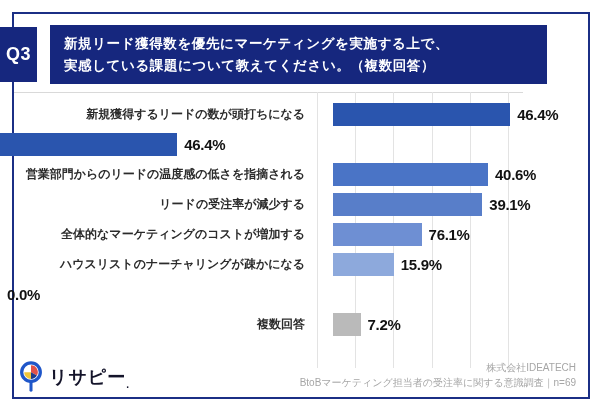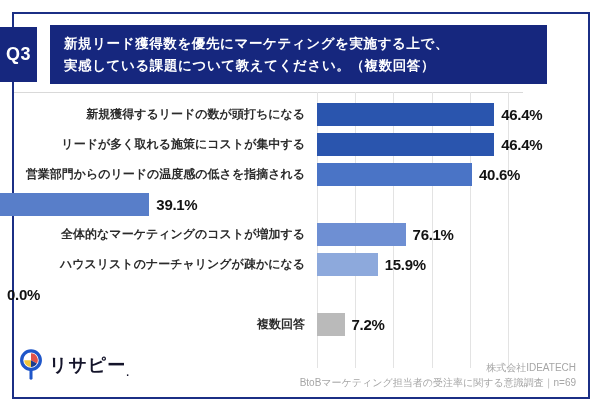--- a/index.html
+++ b/index.html
@@ -31,32 +31,32 @@
   .gridline{
     position:absolute;top:92px;height:276px;width:1px;background:#e3e3e3;z-index:0;
   }
   .rows{
     position:absolute;left:0;top:99px;width:600px;z-index:2;
   }
   .row{
     display:flex;align-items:center;height:30px;
   }
   .cat{
-    width:305px;padding-right:12px;text-align:right;
+    width:305px;padding-right:28px;text-align:right;
     font-size:12px;font-weight:700;color:#2b2b2b;white-space:nowrap;flex:0 0 auto;
   }
   .bar{
     height:23px;flex:0 0 auto;
   }
   .val{
     margin-left:7px;font-size:15px;font-weight:700;color:#121212;white-space:nowrap;
     letter-spacing:-0.3px;
   }
   .footer-logo{
-    position:absolute;left:18px;top:348px;display:flex;align-items:center;z-index:3;
+    position:absolute;left:18px;top:360px;display:flex;align-items:center;z-index:3;
   }
   .logo-text{
     font-size:18px;font-weight:800;color:#14142a;letter-spacing:1px;margin-left:5px;
   }
   .logo-dot{
     font-size:10px;font-weight:700;color:#14142a;align-self:flex-end;margin-bottom:4px;
   }
   .credit{
     position:absolute;right:24px;top:361px;text-align:right;color:#a6a6a6;
     font-size:10px;line-height:1.45;z-index:3;white-space:nowrap;
@@ -87,30 +87,30 @@
     <div class="gridline" style="left: 508px;"></div>
   </div>
 
 <div class="rows" id="rows">
     <div class="row">
       <div class="cat">新規獲得するリードの数が頭打ちになる</div>
       <div class="bar" style="width: 177.248px; background: rgb(42, 85, 174);"></div>
       <div class="val">46.4%</div>
     </div>
     <div class="row">
-      <div class="cat">リードが多く取れる施策にコストが集中する</div>
       <div class="bar" style="width: 177.248px; background: rgb(42, 85, 174);"></div>
       <div class="val">46.4%</div>
     </div>
     <div class="row">
       <div class="cat">営業部門からのリードの温度感の低さを指摘される</div>
       <div class="bar" style="width: 155.092px; background: rgb(74, 116, 198);"></div>
       <div class="val">40.6%</div>
     </div>
     <div class="row">
+      <div class="cat">リードの受注率が減少する</div>
       <div class="bar" style="width: 149.362px; background: rgb(88, 126, 201);"></div>
       <div class="val">39.1%</div>
     </div>
     <div class="row">
       <div class="cat">全体的なマーケティングのコストが増加する</div>
       <div class="bar" style="width: 88.624px; background: rgb(110, 143, 211);"></div>
       <div class="val">76.1%</div>
     </div>
     <div class="row">
       <div class="cat">ハウスリストのナーチャリングが疎かになる</div>

